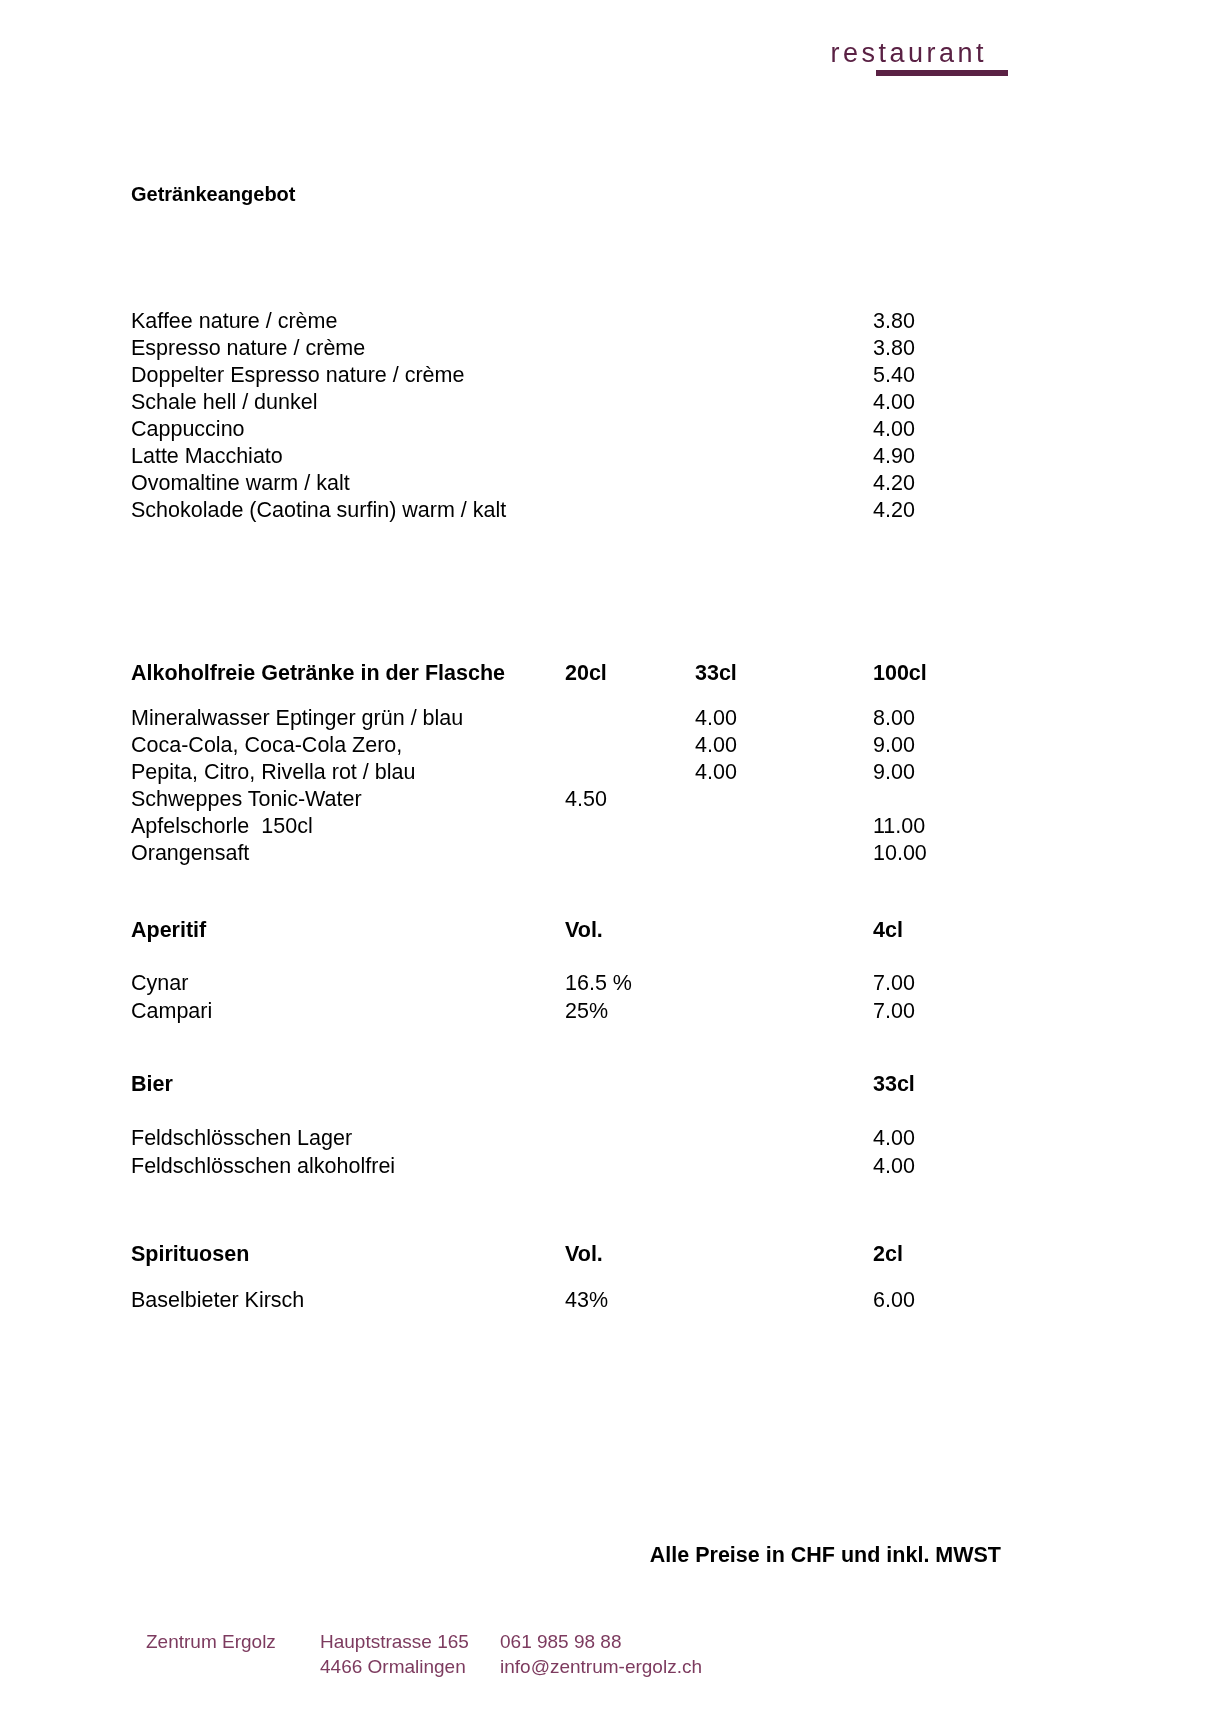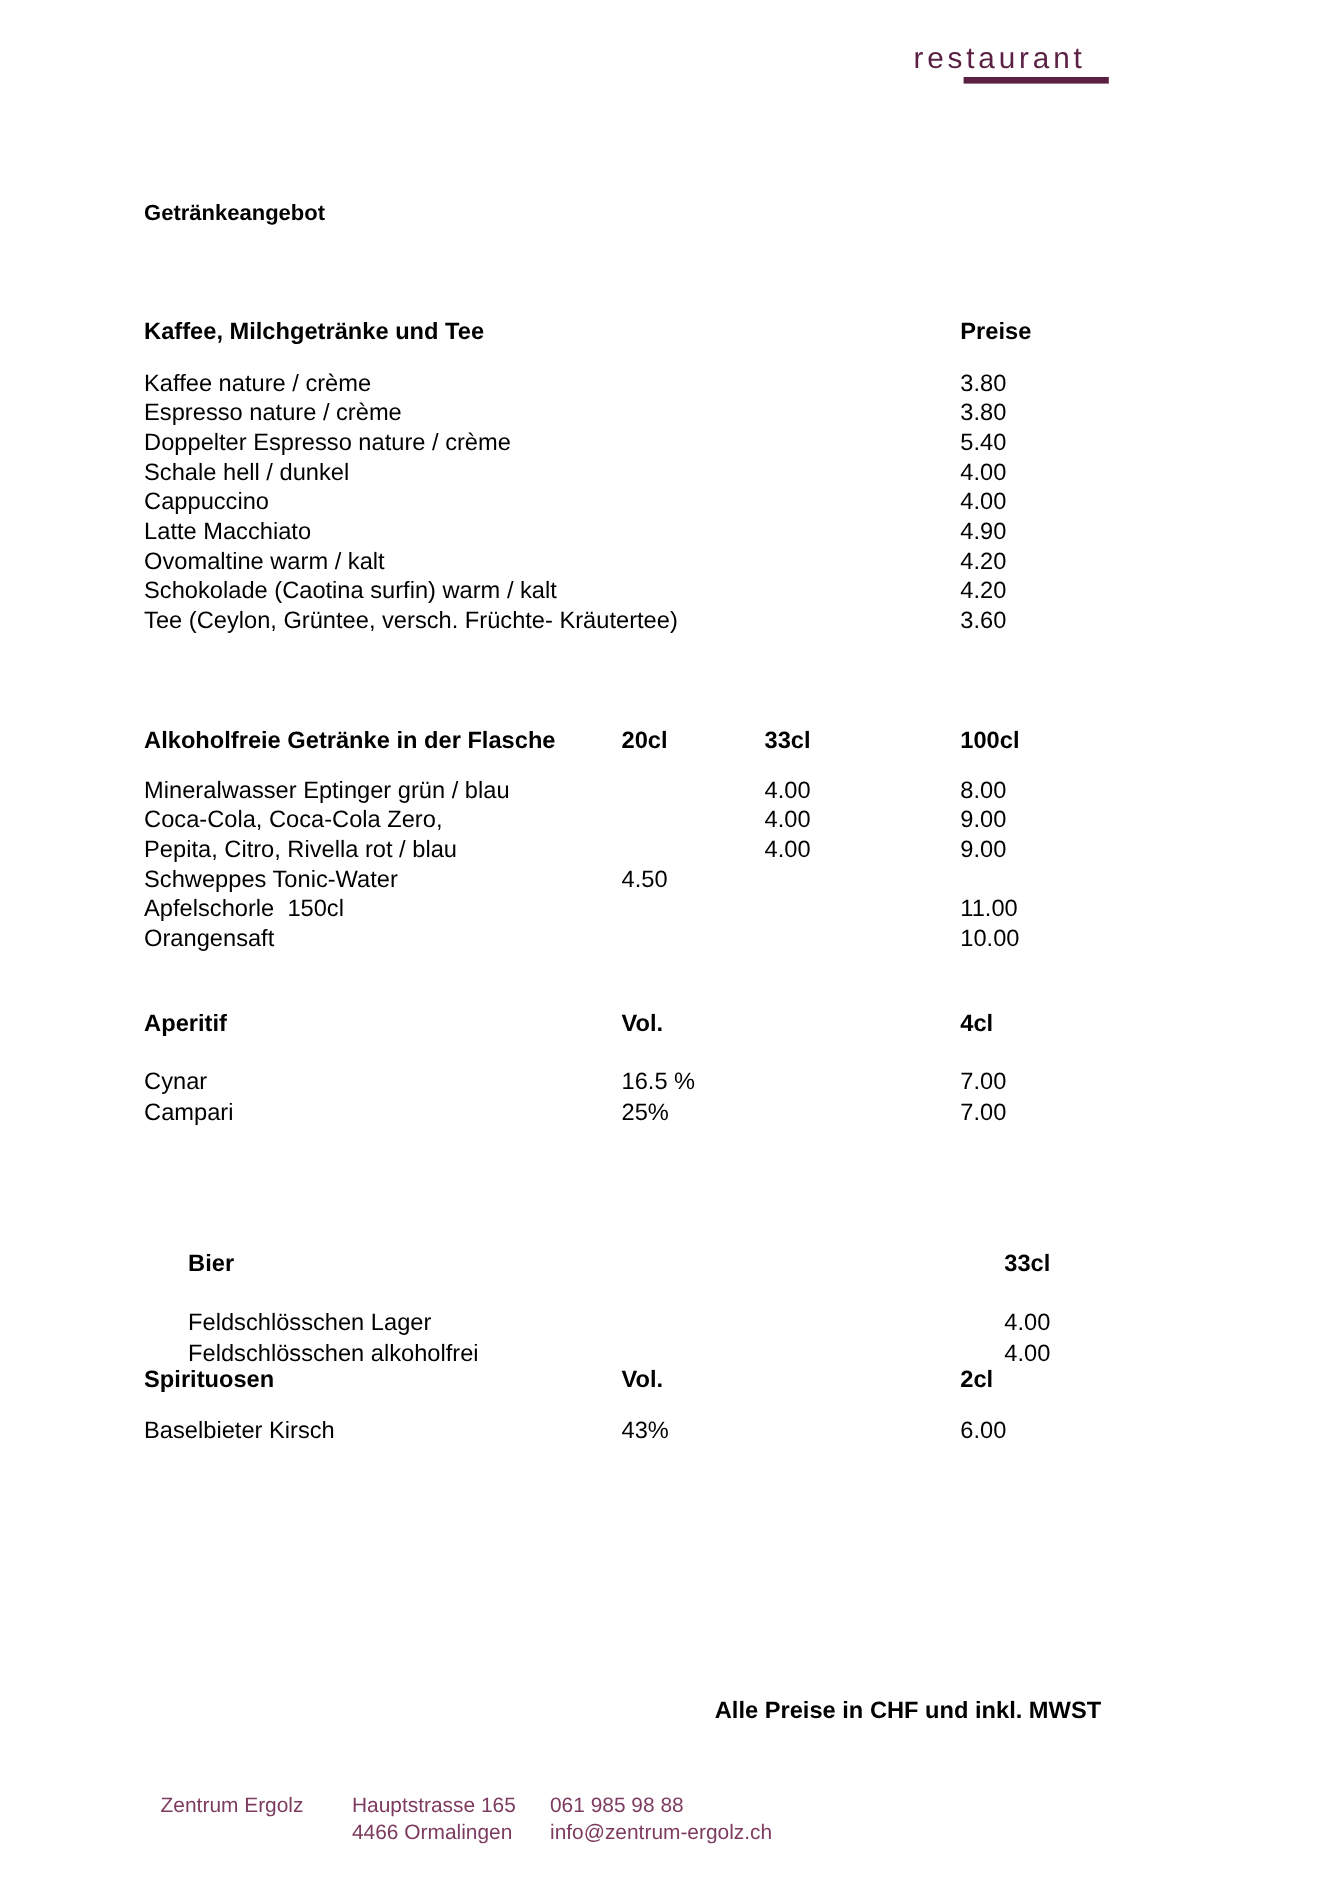--- a/index.html
+++ b/index.html
@@ -73,21 +73,21 @@
   .c20   { position: absolute; left: 434px; white-space: pre; }
   .c33   { position: absolute; left: 564px; white-space: pre; }
   .c100  { position: absolute; left: 742px; white-space: pre; }
 
   .sec-kaffee   { top: 289px; }
   .sec-kaffee   .items { margin-top: 20px; }
   .sec-alkfrei  { top: 661px; }
   .sec-alkfrei  .items { margin-top: 18px; }
   .sec-aperitif { top: 918px; }
   .sec-aperitif .items { margin-top: 26px; }
-  .sec-bier     { top: 1136px; margin-left: 40px; }
+  .sec-bier     { top: 1072px; }
   .sec-bier     .items { margin-top: 27px; }
   .sec-spirit   { top: 1242px; }
   .sec-spirit   .items { margin-top: 19px; }
 
   
   .footer-col {
     position: absolute;
     top: 1629px;
     font-size: 19px;
     line-height: 25px;
@@ -104,24 +104,20 @@
 <div class="page">
 
   <div class="logo">
     <span class="logo-subtitle">restaurant</span>
     <div class="logo-bar"></div>
   </div>
 
   <div class="doc-title">Getränkeangebot</div>
 
   <div class="section sec-kaffee">
-    <div class="sec-header">
-      <span class="c-name">Kaffee, Milchgetränke und Tee</span>
-      <span class="c100">Preise</span>
-    </div>
     <div class="items">
       <div class="row">
           <span class="c-name">Kaffee nature / crème</span>
           <span class="c100">3.80</span>
         </div>
       <div class="row">
           <span class="c-name">Espresso nature / crème</span>
           <span class="c100">3.80</span>
         </div>
       <div class="row">
@@ -140,24 +136,20 @@
           <span class="c-name">Latte Macchiato</span>
           <span class="c100">4.90</span>
         </div>
       <div class="row">
           <span class="c-name">Ovomaltine warm / kalt</span>
           <span class="c100">4.20</span>
         </div>
       <div class="row">
           <span class="c-name">Schokolade (Caotina surfin) warm / kalt</span>
           <span class="c100">4.20</span>
-        </div>
-      <div class="row">
-          <span class="c-name">Tee (Ceylon, Grüntee, versch. Früchte- Kräutertee)</span>
-          <span class="c100">3.60</span>
         </div>
     </div>
   </div>
 
   <div class="section sec-alkfrei">
     <div class="sec-header">
       <span class="c-name">Alkoholfreie Getränke in der Flasche</span>
       <span class="c20">20cl</span>
       <span class="c33">33cl</span>
       <span class="c100">100cl</span>

